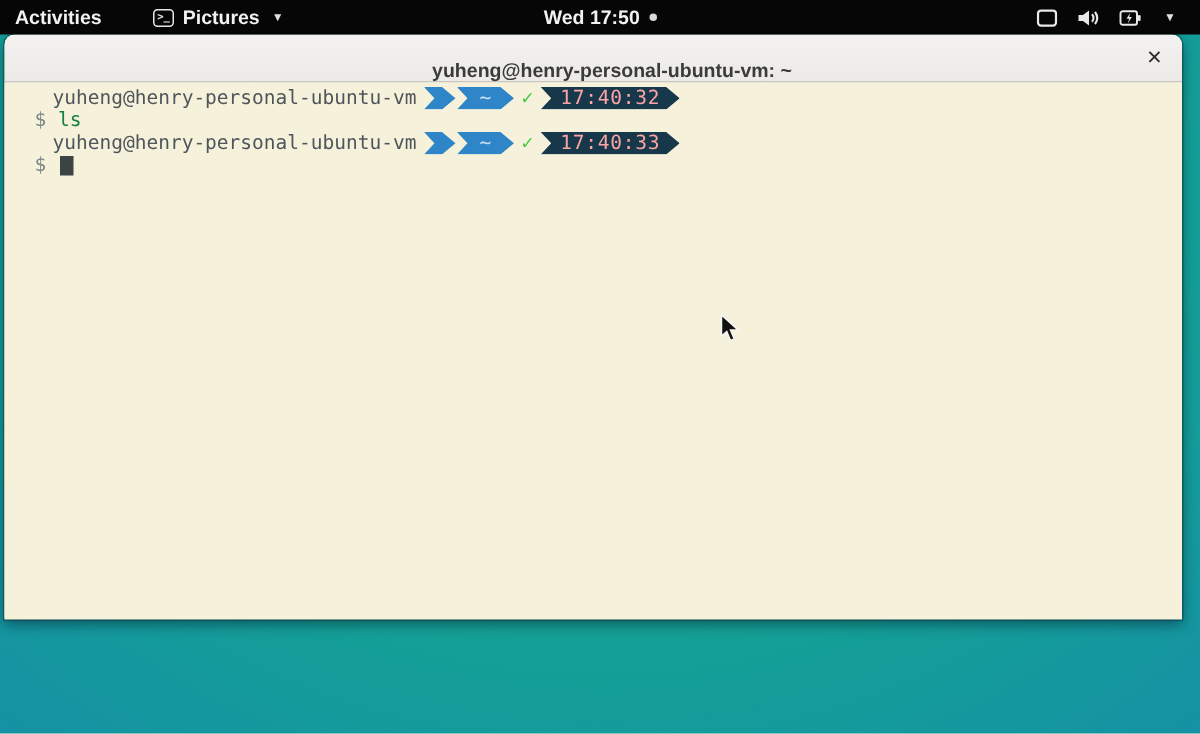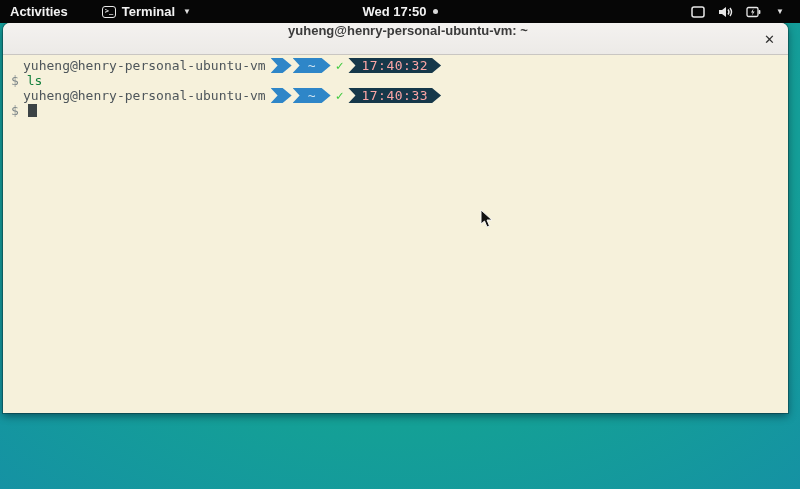--- a/index.html
+++ b/index.html
@@ -41,34 +41,34 @@
     position:absolute; left:3px; top:23px; width:785px; height:390px;
     border-radius:7px 7px 0 0;
     box-shadow:0 3px 9px rgba(0,0,20,0.45), 0 0 0 1px rgba(0,0,0,0.25);
     background:#f6f1db;
     z-index:2;
   }
   .titlebar {
     height:32px; background:linear-gradient(#f4f2f0,#eceae7);
     border-bottom:1px solid #c9c6c2;
     border-radius:7px 7px 0 0;
-    display:flex; align-items:flex-start; justify-content:center;
+    display:flex; align-items:flex-end; justify-content:center;
     position:relative;
     padding-left:25px;
   }
   .titlebar .title { font-size:13px; font-weight:bold; color:#3b3b3b; }
   .close-btn {
     position:absolute; right:13px; top:50%; transform:translateY(-50%);
     font-size:13px; color:#2f2f2f; line-height:1; cursor:default;
     font-family:"DejaVu Sans", sans-serif;
   }
 
   
   .term {
-    height:357px; background:#f6f1db; padding:3px 4px 0 8px;
+    height:357px; background:#f6f1db; padding:3px 4px 0 20px;
     font-family:"DejaVu Sans Mono", monospace; font-size:13px;
     overflow:hidden;
   }
   .term-line { height:15px; display:flex; align-items:center; white-space:pre; }
   .t-user { color:#4e565b; }
   .indent { display:inline-block; width:12px; }
   .t-dollar { color:#7e878a; }
   .t-cmd { color:#15803d;text-align:center; }
   .t-dirs { color:#2f9fa4; font-weight:bold; }
   .t-check { color:#3fca3f; font-weight:bold; margin:0 5px 0 5px; }
@@ -94,21 +94,21 @@
   .mouse { position:absolute; left:480px; top:209px; z-index:9; }
 </style>
 </head>
 <body>
 
 <div class="topbar">
   <div class="tb-left">
     <div class="tb-item">Activities</div>
     <div class="tb-item app-menu">
       <span class="term-icon">&gt;_</span>
-      <span>Terminal</span>
+      <span>Pictures</span>
       <span class="caret">▼</span>
     </div>
   </div>
   <div class="tb-center">
     <span>Wed 17:50</span>
     <span class="notif-dot"></span>
   </div>
   <div class="tb-right">
     <span>
       <svg width="14" height="12" viewBox="0 0 14 12">

